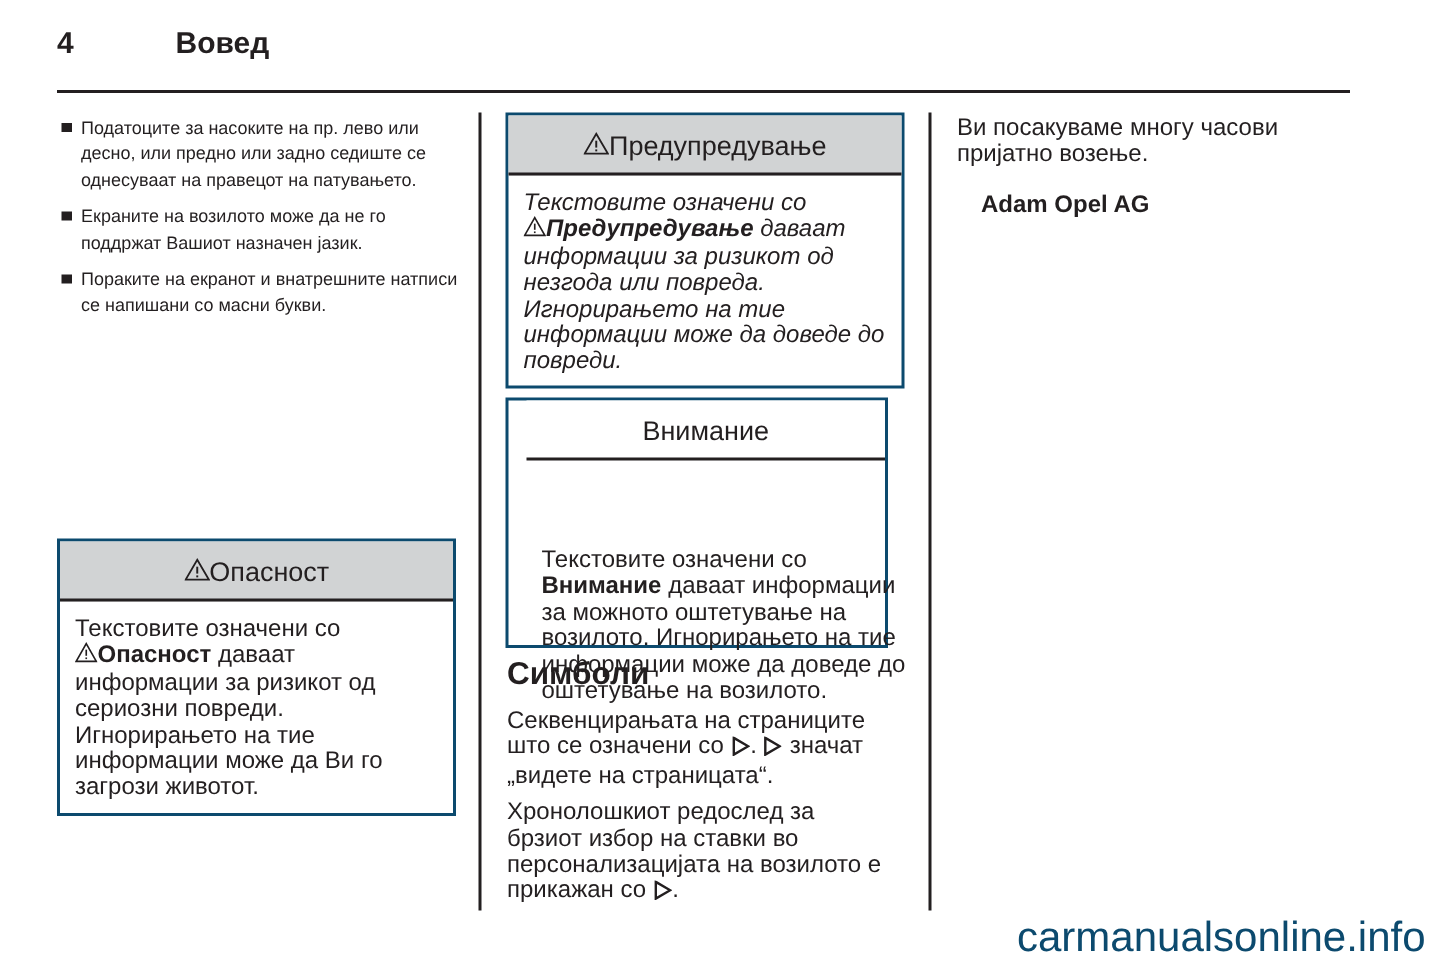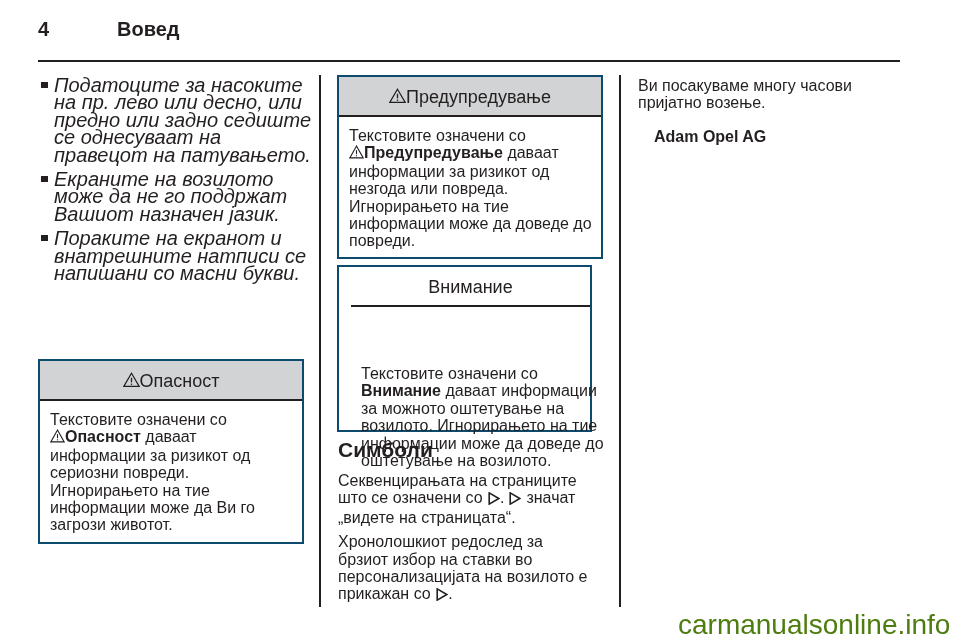--- a/index.html
+++ b/index.html
@@ -15,37 +15,37 @@
 
   
   .col{position:absolute;width:274px;}
   .c1{left:38px;top:77px;}
   .c3{left:638px;top:77px;}
   .vline{position:absolute;width:1.5px;background:#231f20;}
 
   
   .p{font-size:16px;line-height:17.4px;margin:0 0 7px 0;}
   ul.bl{margin:0;padding:0;list-style:none;}
-  ul.bl li{position:relative;padding-left:16px;width:258px;font-size:20px;line-height:17.4px;margin-bottom:7px;font-style:italic;}
+  ul.bl li{position:relative;padding-left:16px;width:258px;font-size:12px;line-height:17.4px;margin-bottom:7px;}
   ul.bl li .sq{position:absolute;left:3px;top:5px;width:7px;height:6px;background:#231f20;}
 
   h2.sec{font-size:21px;line-height:25px;font-weight:bold;margin:0;}
 
   
   .nbox{border:2px solid #0c4a6e;position:absolute;box-sizing:border-box;}
   .nhead{border-bottom:2px solid #231f20;text-align:center;
        font-size:18px;box-sizing:border-box;white-space:nowrap;}
   .nhead.grey{background:#d1d3d4;}
   .nhead.white{background:#ffffff;}
   .nbody{padding:10px 0 0 10px;font-size:16px;line-height:17.4px;}
   .tri{display:inline-block;}
   .nb{white-space:nowrap;}
   .arw{display:inline-block;vertical-align:-2px;margin:0 0.5px;}
 
-  .wm{position:absolute;left:678px;top:611px;font-size:28px;color:#4d7c0f;line-height:28px;}
+  .wm{position:absolute;left:678px;top:611px;font-size:28px;color:#0c4a6e;line-height:28px;}
 </style>
 </head>
 <body>
 
 <div class="page">
 
   <div class="hdr-page">4</div>
   <div class="hdr-title">Вовед</div>
   <div class="rule"></div>
 
@@ -83,21 +83,21 @@
   <div class="nbox" style="left:337px;top:75px;width:266px;height:184px;">
     <div class="nhead grey" style="height:40px;line-height:41px;">
       <span class="tri" style="vertical-align:-1px;">
         <svg width="17" height="16" viewBox="0 0 17 16">
             <path d="M8.5 1.2 L16.2 14.4 L0.8 14.4 Z" fill="none" stroke="#231f20" stroke-width="1.2" stroke-linejoin="miter"></path>
             <rect x="7.85" y="5.8" width="1.3" height="4.6" fill="#231f20"></rect>
             <rect x="7.85" y="11.6" width="1.3" height="1.3" fill="#231f20"></rect>
           </svg>
       </span><span>Предупредување</span>
     </div>
-    <div class="nbody" style="width:245px;">
+    <div class="nbody" style="width:245px;font-style:italic;">
       <span>Текстовите означени со </span><span class="nb"><span class="tri" style="vertical-align:-1px;"><svg width="15" height="14" viewBox="0 0 15 14">
               <path d="M7.5 1.1 L14.2 12.9 L0.8 12.9 Z" fill="none" stroke="#231f20" stroke-width="1.1" stroke-linejoin="miter"></path>
               <rect x="6.95" y="5.1" width="1.1" height="4.1" fill="#231f20"></rect>
               <rect x="6.95" y="10.3" width="1.1" height="1.1" fill="#231f20"></rect>
             </svg></span><b>Предупредување</b></span><span> даваат информации за ризикот од незгода или повреда. Игнорирањето на тие информации може да доведе до повреди.</span>
     </div>
   </div>
 
   <div class="nbox" style="left:337px;top:265px;width:255px;height:167px;padding-left:12px;">
     <div class="nhead white" style="height:40px;line-height:41px;">

